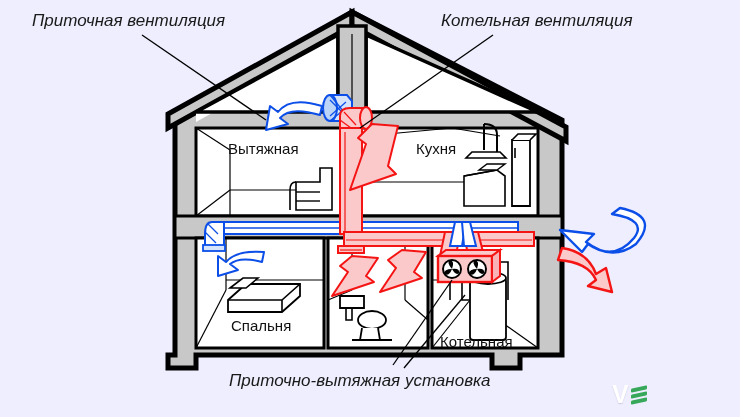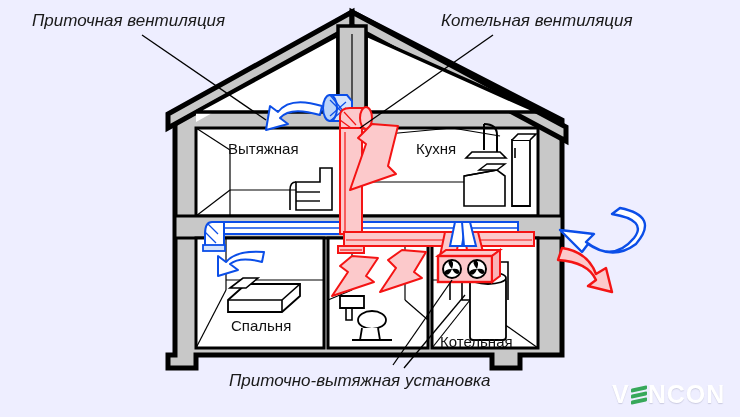--- a/index.html
+++ b/index.html
@@ -232,14 +232,13 @@
 <div class="roomlbl" style="left:231px;top:317px;">Спальня</div>
 <div class="roomlbl" style="left:440px;top:317px;margin-top:16px;">Котельная</div>
 
 <div id="logo">
   <span>V</span>
     <span class="e-mark">
       <i style="top:1px;"></i>
       <i style="top:7px;"></i>
       <i style="top:13px;"></i>
     </span>
-    <span>NCON</span>
 </div>
 
 </body></html>

